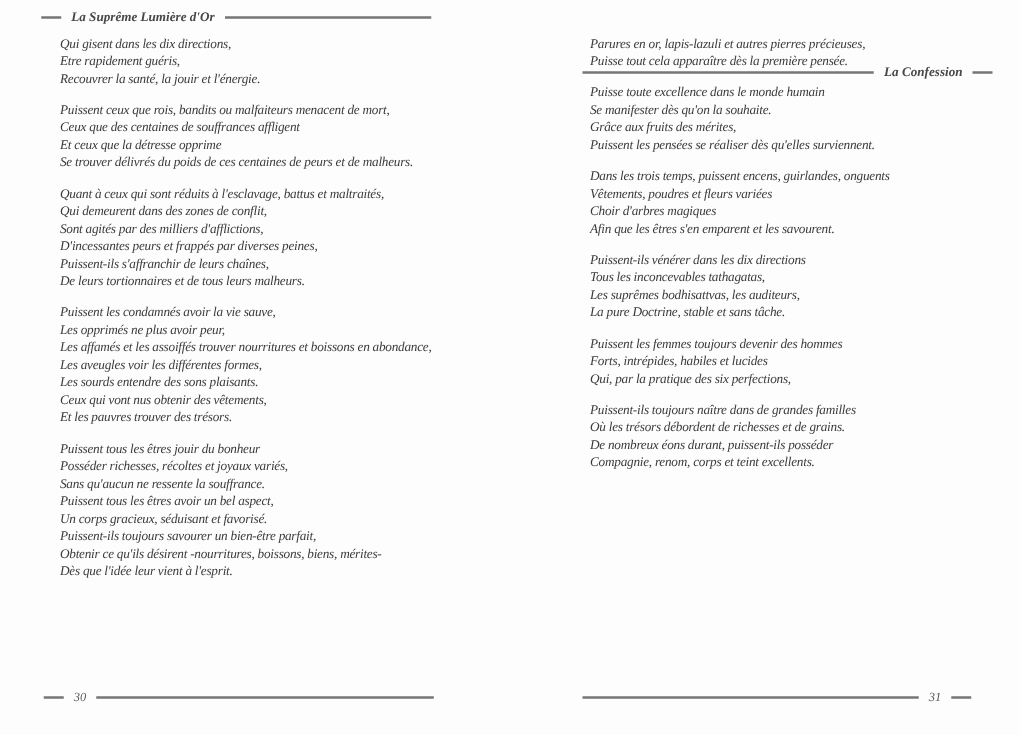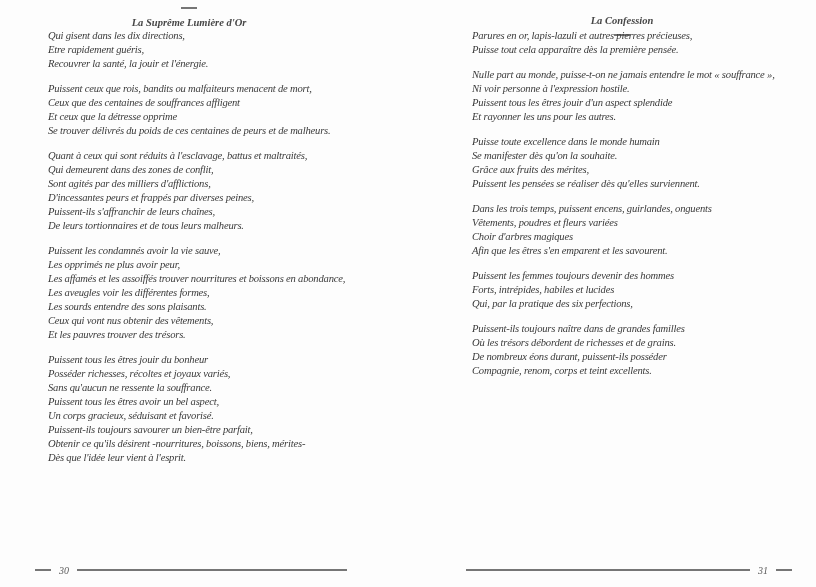--- a/index.html
+++ b/index.html
@@ -20,26 +20,26 @@
     width: 408px; height: 587px;
     overflow: hidden;
   }
   
   .runhead, .runfoot {
     position: absolute;
     display: flex;
     align-items: center;
     gap: 8px;
   }
-  .runhead { top: 7px; height: 14px; flex-direction: column; }
-  .runfoot { top: 551px; height: 14px; margin-top: 12px; }
+  .runhead { top: 7px; height: 14px; }
+  .runfoot { top: 551px; height: 14px; }
   .page-left  .runhead { left: 33px; right: 63px; }
-  .page-right .runhead { left: 58px; right: 38px; }
+  .page-right .runhead { left: 58px; right: 22px; margin-top: 44px; }
   .page-left  .runfoot { left: 35px; right: 61px; }
-  .page-right .runfoot { left: 58px; right: 24px; }
+  .page-right .runfoot { left: 58px; right: 39px; }
   .rule-dash {
     width: 16px; height: 2px;
     background: #767676;
     flex: 0 0 auto;
   }
   .rule-long {
     flex: 1 1 auto; height: 2px;
     background: #767676;
   }
   .run-title {
@@ -129,32 +129,32 @@
 
     <div class="runhead">
       <div class="rule-long"></div>
       <div class="run-title">La Confession</div>
       <div class="rule-dash"></div>
     </div>
 
     <div class="poem">
       <p class="stanza">Parures en or, lapis-lazuli et autres pierres précieuses,
 Puisse tout cela apparaître dès la première pensée.</p>
-      <p class="stanza">Nulle part au monde, puisse-t-on ne jamais entendre le mot « souffrance »,
-Ni voir personne à l'expression hostile.
-Puissent tous les êtres jouir d'un aspect splendide
-Et rayonner les uns pour les autres.</p>
       <p class="stanza">Puisse toute excellence dans le monde humain
 Se manifester dès qu'on la souhaite.
 Grâce aux fruits des mérites,
 Puissent les pensées se réaliser dès qu'elles surviennent.</p>
       <p class="stanza">Dans les trois temps, puissent encens, guirlandes, onguents
 Vêtements, poudres et fleurs variées
 Choir d'arbres magiques
 Afin que les êtres s'en emparent et les savourent.</p>
+      <p class="stanza">Puissent-ils vénérer dans les dix directions
+Tous les inconcevables tathagatas,
+Les suprêmes bodhisattvas, les auditeurs,
+La pure Doctrine, stable et sans tâche.</p>
       <p class="stanza">Puissent les femmes toujours devenir des hommes
 Forts, intrépides, habiles et lucides
 Qui, par la pratique des six perfections,</p>
       <p class="stanza">Puissent-ils toujours naître dans de grandes familles
 Où les trésors débordent de richesses et de grains.
 De nombreux éons durant, puissent-ils posséder
 Compagnie, renom, corps et teint excellents.</p>
     </div>
 
     <div class="runfoot">

